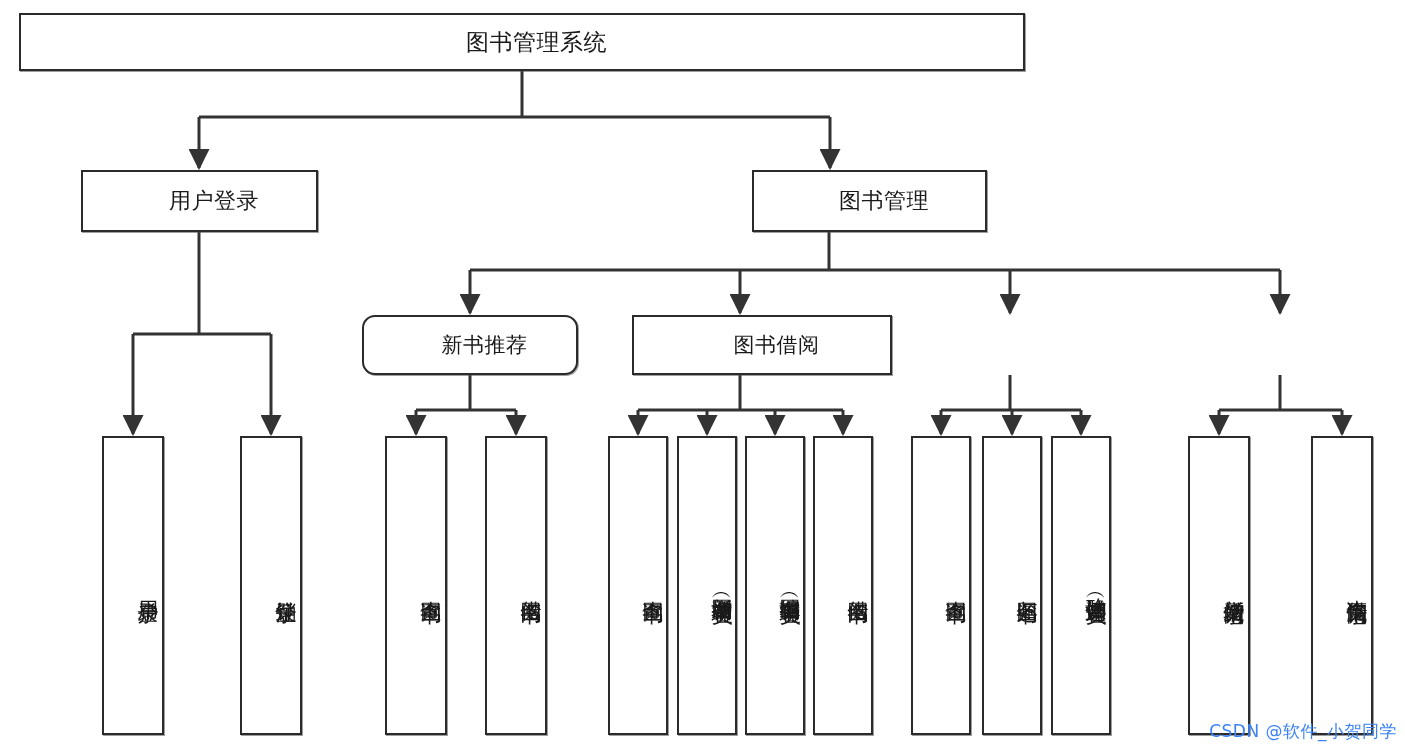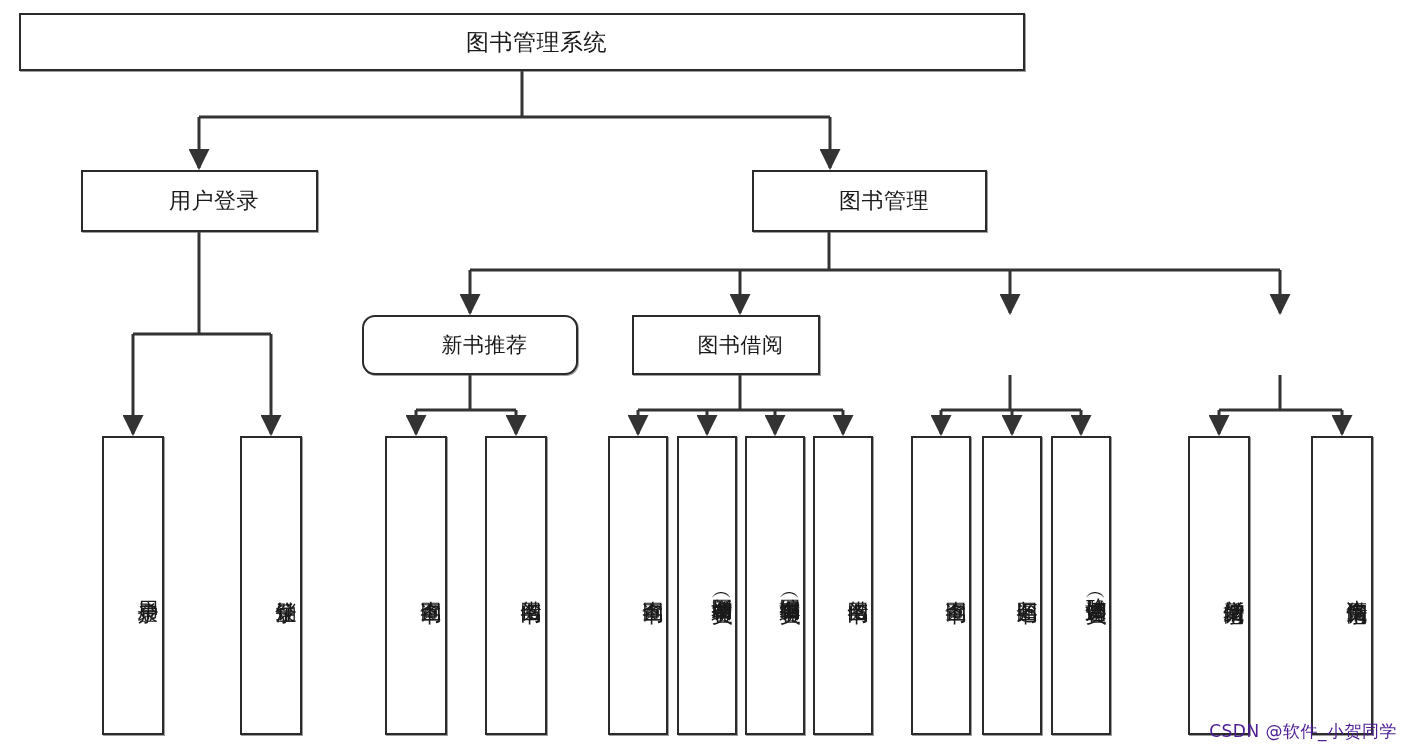--- a/index.html
+++ b/index.html
@@ -57,21 +57,21 @@
     line-height: 1.18;
     letter-spacing: 1px;
     white-space: nowrap;
     max-height: 100%;
   }
   .watermark {
     position: absolute;
     right: 8px;
     bottom: 4px;
     font-size: 17px;
-    color: #4c1d95;
+    color: #3b82f6;
     letter-spacing: 0.5px;
     white-space: nowrap;
     font-family: "DejaVu Sans", "Liberation Sans", sans-serif;
   }
 </style>
 </head>
 <body>
 
 <div id="canvas">
 
@@ -125,21 +125,21 @@
   <div class="node level1" style="left: 81px; top: 170px; width: 237px; height: 62px;">
     <span class="label">用户登录</span>
   </div>
   <div class="node level1" style="left: 712px; top: 170px; width: 235px; height: 62px; margin-left: 40px;">
     <span class="label">图书管理</span>
   </div>
 
   <div class="node level2" style="left: 362px; top: 315px; width: 216px; height: 60px; border-radius: 13px;">
     <span class="label">新书推荐</span>
   </div>
-  <div class="node level2" style="left: 632px; top: 315px; width: 188px; height: 60px;">
+  <div class="node level2" style="left: 632px; top: 315px; width: 260px; height: 60px;">
     <span class="label">图书借阅</span>
   </div>
 
   <div class="node leaf" style="left: 102px; top: 436px; width: 62px; height: 299px;">
     <span class="label">用户登录</span>
   </div>
   <div class="node leaf" style="left: 240px; top: 436px; width: 62px; height: 299px;">
     <span class="label">注销登录</span>
   </div>
   <div class="node leaf" style="left: 385px; top: 436px; width: 62px; height: 299px;">

